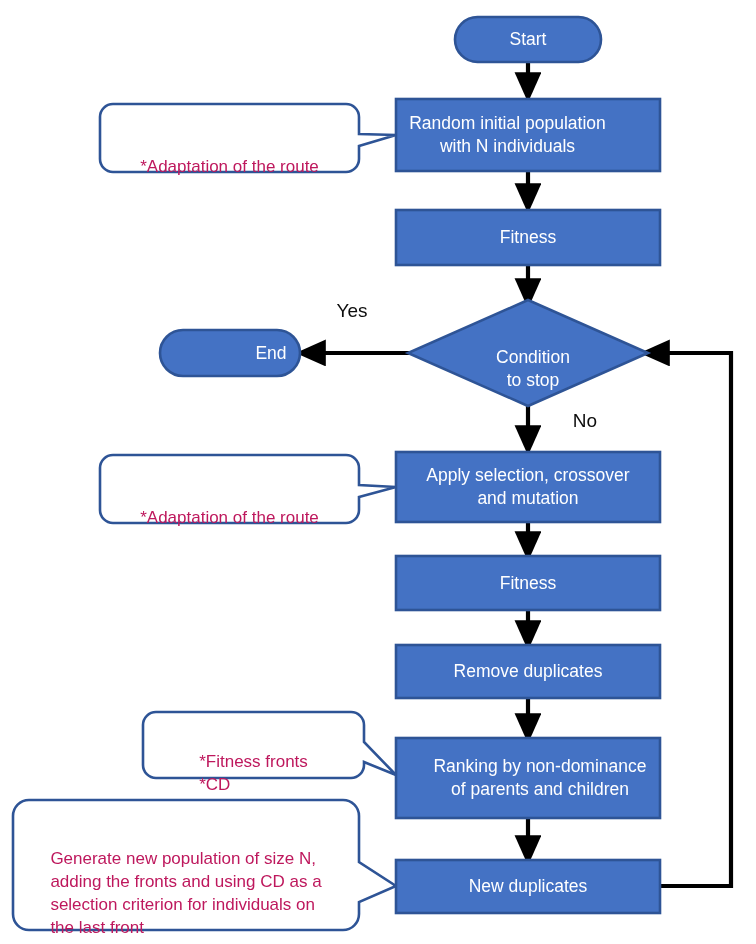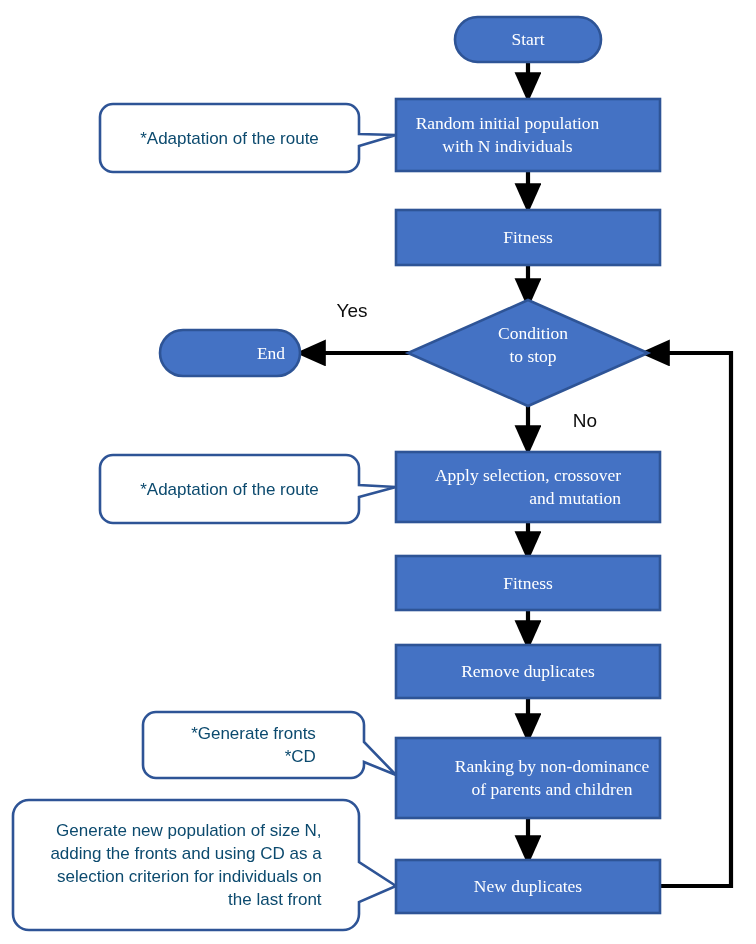--- a/index.html
+++ b/index.html
@@ -16,42 +16,43 @@
   }
   #canvas {
     position: absolute;
     left: 0; top: 0;
     width: 756px;
     height: 944px;
   }
   .node-label {
     position: absolute;
     color: #ffffff;
-    font-family: Liberation Serif, serif;
+    font-family: Liberation Sans, sans-serif;
     font-size: 17.5px;
     line-height: 23px;
     text-align: center;
     white-space: pre-line;
     pointer-events: none;
     display: flex;
     align-items: center;
     justify-content: center;
     border-radius: 7px;
   }
   .callout-label {
     position: absolute;
-    color: #0c4a6e;
+    color: #be185d;
     font-family: "Liberation Sans", sans-serif;
     font-size: 17px;
     line-height: 23px;
-    text-align: right;
+    text-align: left;
     white-space: pre-line;
     display: flex;
     align-items: center;
     justify-content: center;
+    margin-top: 28px;
   }
   .edge-label {
     position: absolute;
     color: #0d0d0d;
     font-family: "Liberation Sans", sans-serif;
     font-size: 19px;
     line-height: 21px;
     text-align: center;
   }
   svg { display: block; }
@@ -101,34 +102,34 @@
     <rect x="396" y="645" width="264" height="53"></rect>
     <rect x="396" y="738" width="264" height="80"></rect>
     <rect x="396" y="860" width="264" height="53"></rect>
   </g>
 </svg>
 
 <div class="node-label" style="left:455px; top:17px;  width:146px; height:45px;">Start</div>
 <div class="node-label" style="left:396px; top:99px;  width:223px; height:72px;">Random initial population
 with N individuals</div>
 <div class="node-label" style="left:396px; top:210px; width:264px; height:55px;">Fitness</div>
-<div class="node-label" style="left:418px; top:312px; width:230px; height:66px;">Condition
+<div class="node-label" style="left:418px; top:336px; width:230px; height:66px;">Condition
 to stop</div>
 <div class="node-label" style="left:160px; top:330px; width:140px; height:46px;padding-left:41px;">End</div>
-<div class="node-label" style="left:396px; top:452px; width:264px; height:70px;text-align:right;">Apply selection, crossover
+<div class="node-label" style="left:396px; top:452px; width:264px; height:70px;">Apply selection, crossover
 and mutation</div>
 <div class="node-label" style="left:396px; top:556px; width:264px; height:54px;">Fitness</div>
 <div class="node-label" style="left:396px; top:645px; width:264px; height:53px;">Remove duplicates</div>
-<div class="node-label" style="left:384px; top:738px; width:288px; height:80px;padding-left:24px;">Ranking by non-dominance
+<div class="node-label" style="left:396px; top:738px; width:288px; height:80px;">Ranking by non-dominance
 of parents and children</div>
 <div class="node-label" style="left:396px; top:860px; width:264px; height:53px;">New duplicates</div>
 
 <div class="callout-label" style="left:100px; top:104px; width:259px; height:68px;">*Adaptation of the route</div>
 <div class="callout-label" style="left:100px; top:455px; width:259px; height:68px;">*Adaptation of the route</div>
-<div class="callout-label" style="left:143px; top:712px; width:221px; height:66px;">*Generate fronts
+<div class="callout-label" style="left:143px; top:712px; width:221px; height:66px;">*Fitness fronts
 *CD</div>
 <div class="callout-label" style="left:13px;  top:800px; width:346px; height:130px;">Generate new population of size N,
 adding the fronts and using CD as a
 selection criterion for individuals on
 the last front</div>
 
 <div class="edge-label" style="left:322px; top:300px; width:60px;">Yes</div>
 <div class="edge-label" style="left:560px; top:398px; width:50px;margin-top:12px;">No</div>
 
 </body></html>

